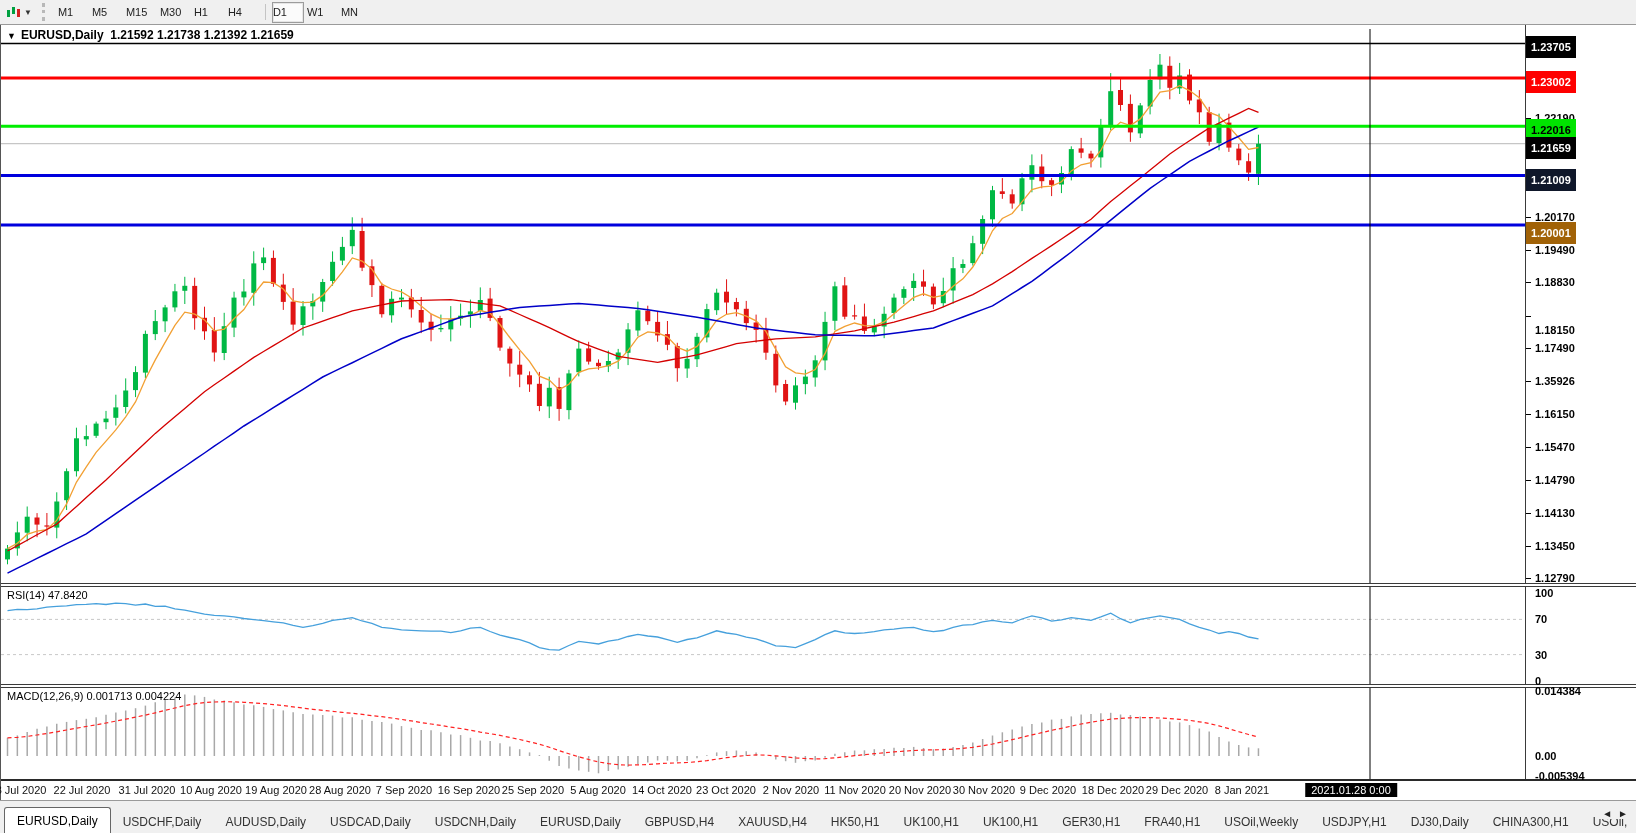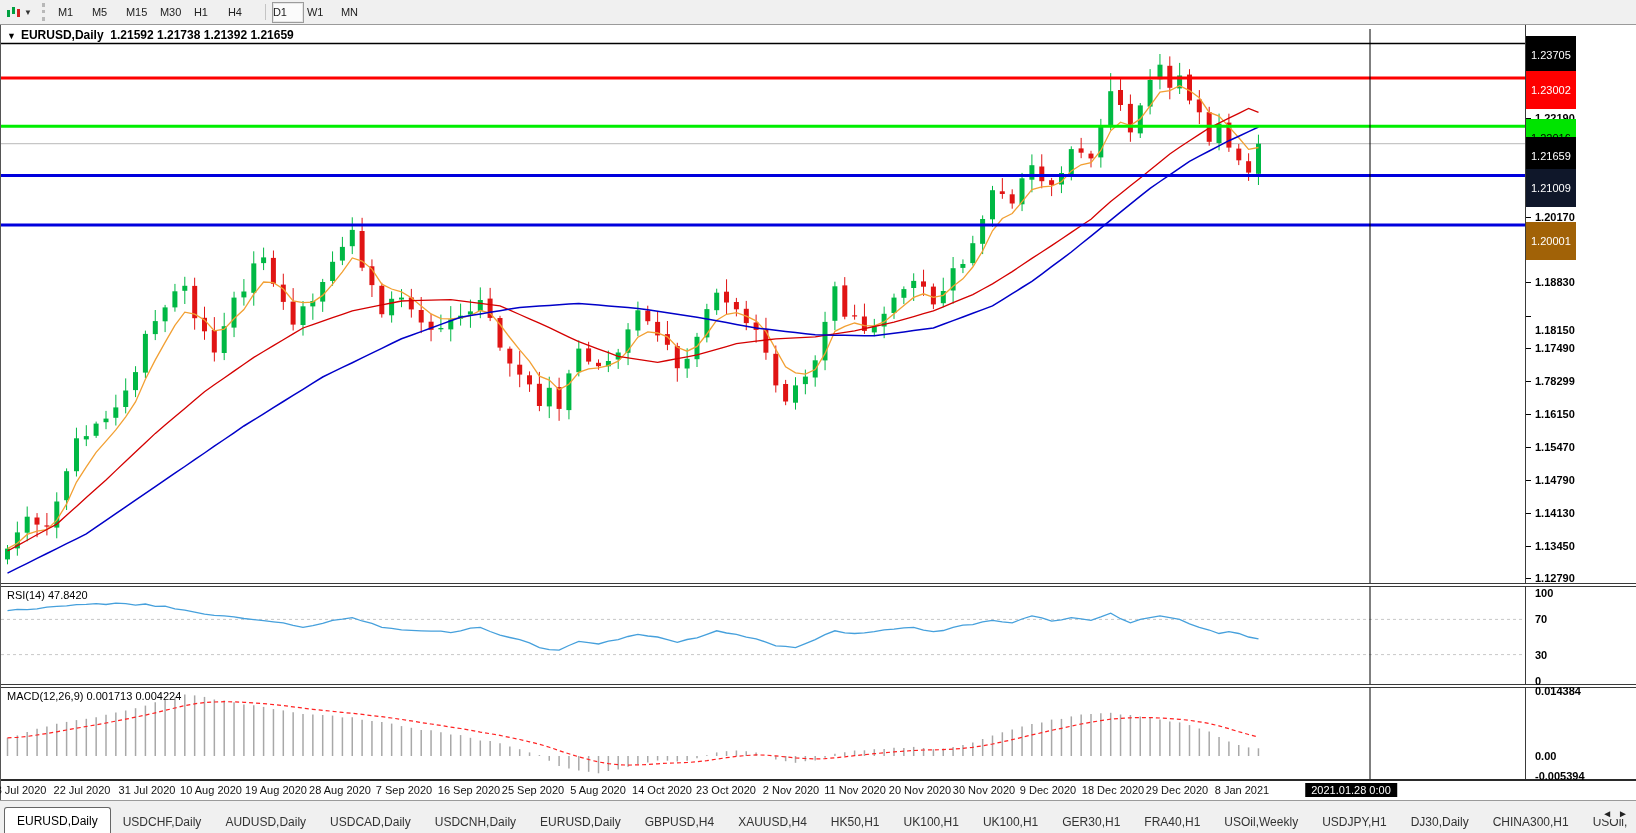--- a/index.html
+++ b/index.html
@@ -20,22 +20,22 @@
   #chart-title{position:absolute;left:6px;top:3px;font-size:12px;font-weight:700;color:#000;z-index:30;}
   #chart-title .tri{font-size:9px;margin-right:5px;}
   .sepbar{position:absolute;left:0;width:1636px;height:2px;background:#fff;border-top:1px solid #3a3a3a;border-bottom:1px solid #3a3a3a;z-index:24;}
   #axis-border{position:absolute;top:0;height:754px;width:1px;background:#3a3a3a;left:1524px;z-index:22;}
   #chart-bottom{position:absolute;left:0;top:754px;width:1636px;height:2px;background:#2a2a2a;z-index:24;}
   #svgmain{position:absolute;left:0;top:0;z-index:10;}
   .panel-label{position:absolute;left:6px;font-size:11px;color:#000;z-index:30;}
   
   .tickl{position:absolute;left:1534px;font-size:11px;font-weight:700;color:#000;transform:translateY(-6px);z-index:26;}
   .tickd{position:absolute;left:1525px;width:5px;height:1px;background:#000;z-index:26;}
-  .badge{position:absolute;left:1525px;font-size:11px;font-weight:400;height:14px;line-height:14px;
-         padding:12px 5px;transform:translateY(-7px);z-index:28;white-space:nowrap;}
+  .badge{position:absolute;left:1525px;font-size:11px;font-weight:700;height:14px;line-height:14px;
+         padding:4px 5px;transform:translateY(-7px);z-index:28;white-space:nowrap;}
   
   #daterow{position:absolute;left:0;top:756px;width:1636px;height:19px;background:#fff;z-index:26;}
   .datel{position:absolute;top:3px;font-size:11px;color:#111;transform:translateX(-50%);white-space:nowrap;}
   #vline-badge{position:absolute;top:2px;height:14px;line-height:14px;background:#000;color:#fff;
                font-size:11px;padding:0 6px;transform:translateX(-50%);white-space:nowrap;}
   
   #tabbar{position:absolute;left:0;top:800px;width:1636px;height:33px;background:#f0f0f0;
           border-top:1px solid #9a9a9a;display:flex;align-items:flex-end;overflow:hidden;}
   .tab{height:24px;line-height:24px;padding:0 12px;font-size:12px;color:#333;white-space:nowrap;cursor:default;}
   .tab.active{background:#fff;border:1px solid #666;border-bottom:none;height:26px;line-height:26px;
@@ -502,21 +502,21 @@
         <div class="tickl" style="top:192px">1.20170</div>
         <div class="tickd" style="top:225px"></div>
         <div class="tickl" style="top:225px">1.19490</div>
         <div class="tickd" style="top:257px"></div>
         <div class="tickl" style="top:257px">1.18830</div>
         <div class="tickd" style="top:291px"></div>
         <div class="tickl" style="top:305px">1.18150</div>
         <div class="tickd" style="top:323px"></div>
         <div class="tickl" style="top:323px">1.17490</div>
         <div class="tickd" style="top:356px"></div>
-        <div class="tickl" style="top:356px">1.78299</div>
+        <div class="tickl" style="top:356px">1.35926</div>
         <div class="tickd" style="top:389px"></div>
         <div class="tickl" style="top:389px">1.16150</div>
         <div class="tickd" style="top:422px"></div>
         <div class="tickl" style="top:422px">1.15470</div>
         <div class="tickd" style="top:455px"></div>
         <div class="tickl" style="top:455px">1.14790</div>
         <div class="tickd" style="top:488px"></div>
         <div class="tickl" style="top:488px">1.14130</div>
         <div class="tickd" style="top:521px"></div>
         <div class="tickl" style="top:521px">1.13450</div>

